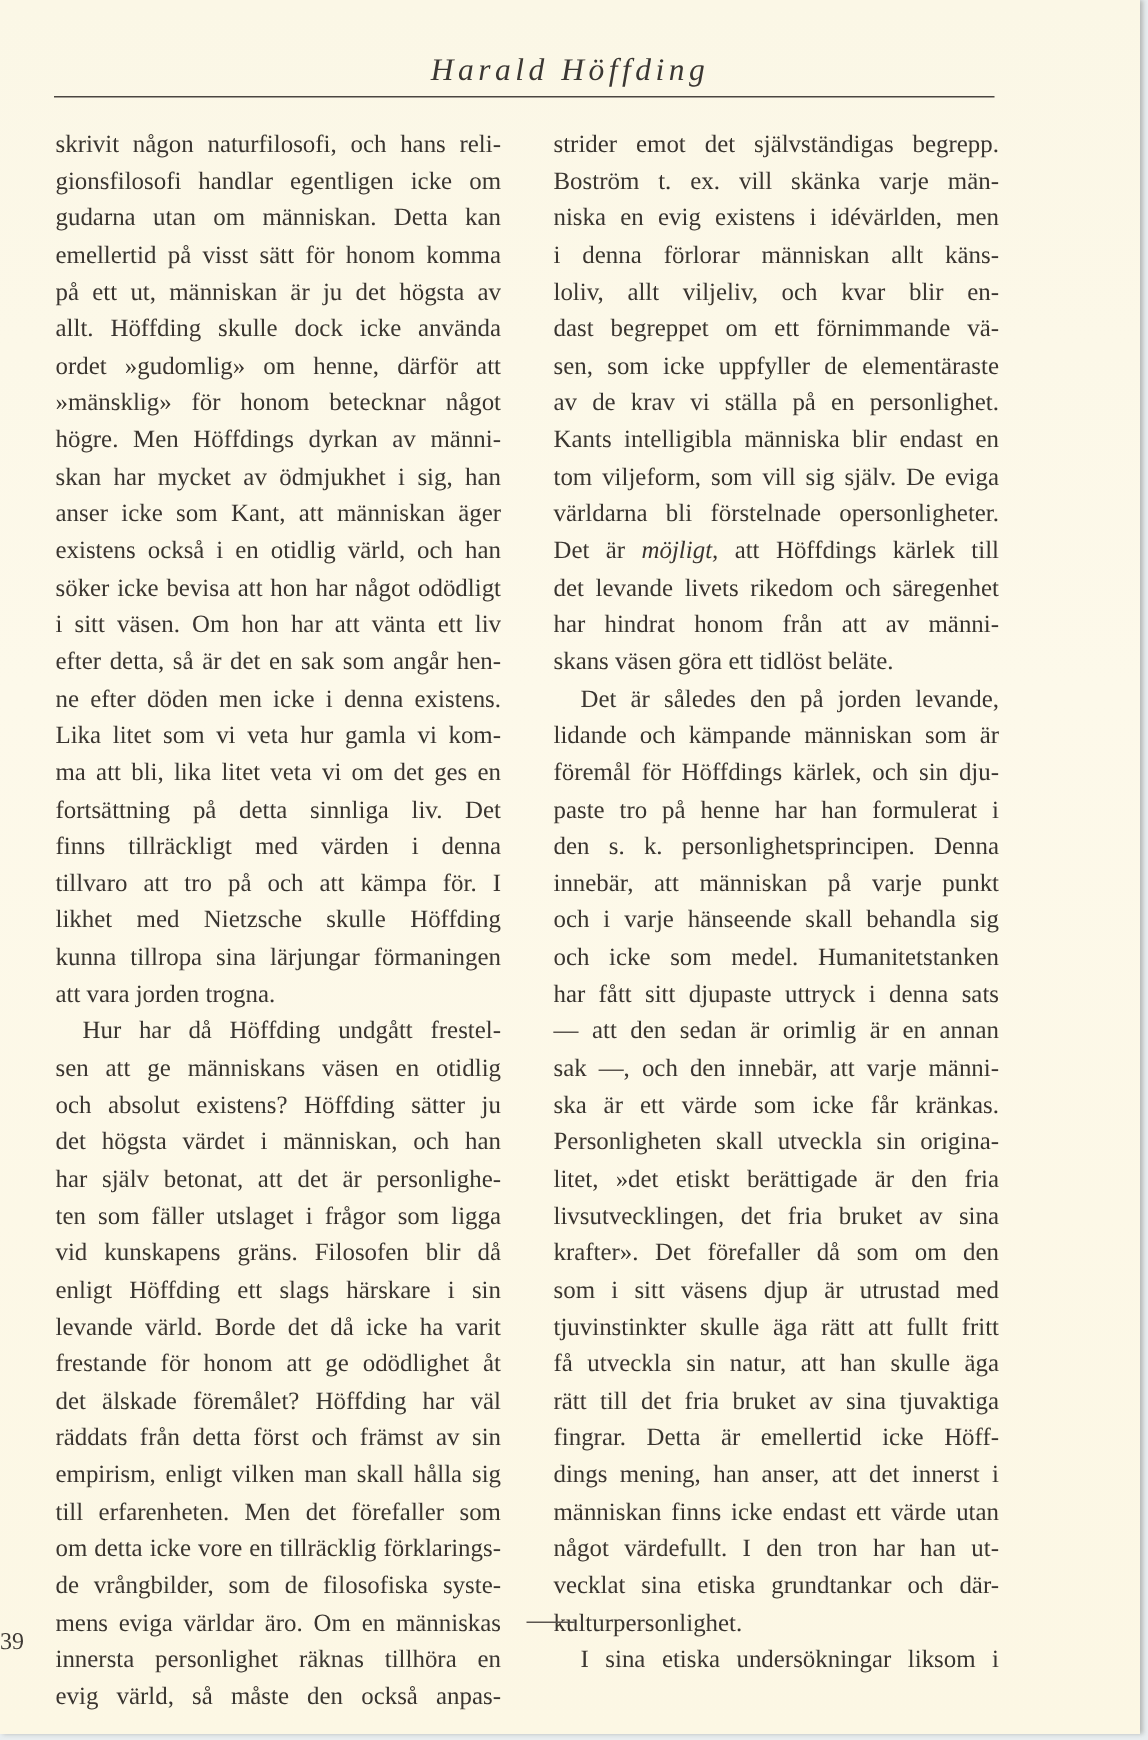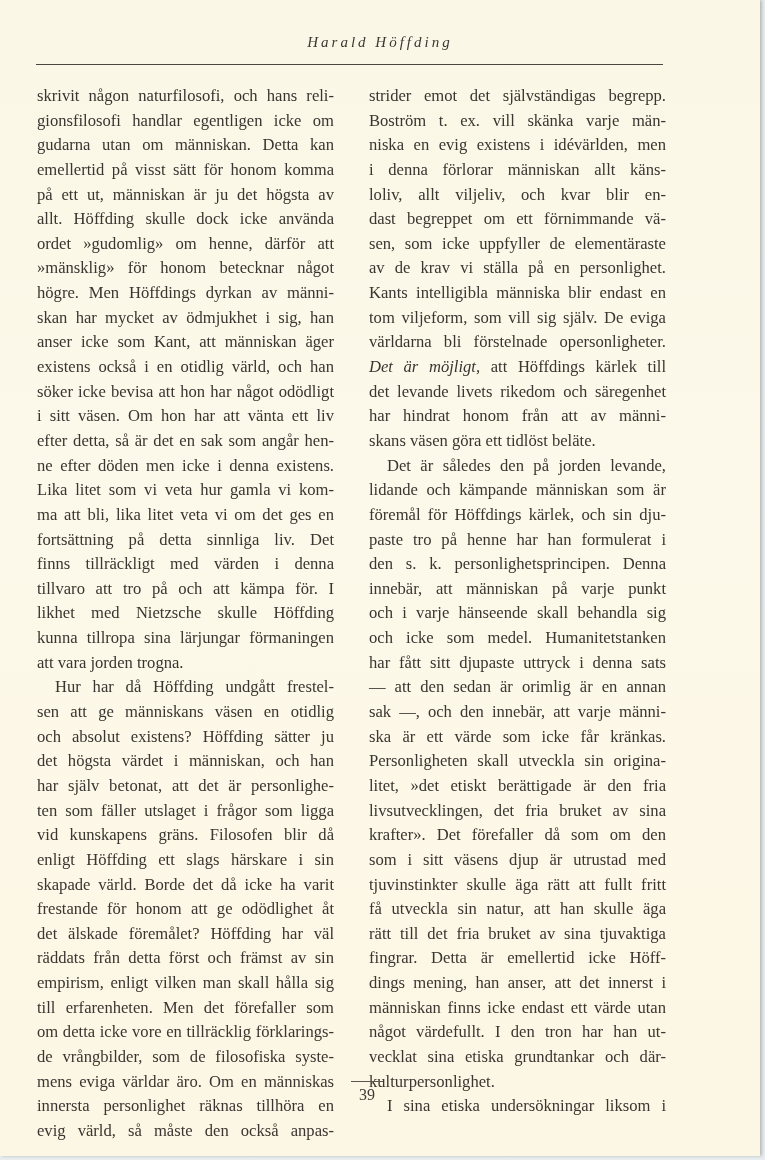--- a/index.html
+++ b/index.html
@@ -21,21 +21,21 @@
       font-family: "Liberation Serif", "DejaVu Serif", serif;
       color: #3a3530;
     }
     .running-head {
       position: absolute;
       left: 0;
       width: 100%;
       top: 34px;
       text-align: center;
       font-style: italic;
-      font-size: 15px;
+      font-size: 21px;
       letter-spacing: 3px;
       color: #3b3733;
     }
     .head-rule {
       position: absolute;
       left: 36px;
       width: 627px;
       top: 64px;
       height: 0;
       border-top: 1px solid #4a4540;
@@ -71,21 +71,20 @@
       left: 351px;
       width: 32px;
       top: 1081px;
       border-top: 1px solid #5a554f;
     }
     .page-number {
       position: absolute;
       left: 0;
       width: 734px;
       top: 1086px;
-      text-align: center;
       font-size: 16px;
       color: #3f3a35;
     }
   </style>
 </head>
 <body>
 
 <div class="page">
   <div class="running-head">Harald Höffding</div>
   <div class="head-rule"></div>
@@ -116,21 +115,21 @@
       <span class="line">kunna tillropa sina lärjungar förmaningen</span>
       <span class="line last">att vara jorden trogna.</span>
       <span class="line indent">Hur har då Höffding undgått frestel-</span>
       <span class="line">sen att ge människans väsen en otidlig</span>
       <span class="line">och absolut existens? Höffding sätter ju</span>
       <span class="line">det högsta värdet i människan, och han</span>
       <span class="line">har själv betonat, att det är personlighe-</span>
       <span class="line">ten som fäller utslaget i frågor som ligga</span>
       <span class="line">vid kunskapens gräns. Filosofen blir då</span>
       <span class="line">enligt Höffding ett slags härskare i sin</span>
-      <span class="line">skapade värld. Borde det då icke ha varit</span>
+      <span class="line">levande värld. Borde det då icke ha varit</span>
       <span class="line">frestande för honom att ge odödlighet åt</span>
       <span class="line">det älskade föremålet? Höffding har väl</span>
       <span class="line">räddats från detta först och främst av sin</span>
       <span class="line">empirism, enligt vilken man skall hålla sig</span>
       <span class="line">till erfarenheten. Men det förefaller som</span>
       <span class="line">om detta icke vore en tillräcklig förklarings-</span>
       <span class="line">de vrångbilder, som de filosofiska syste-</span>
       <span class="line">mens eviga världar äro. Om en människas</span>
       <span class="line">innersta personlighet räknas tillhöra en</span>
       <span class="line">evig värld, så måste den också anpas-</span>
@@ -140,21 +139,21 @@
       <span class="line">Boström t. ex. vill skänka varje män-</span>
       <span class="line">niska en evig existens i idévärlden, men</span>
       <span class="line">i denna förlorar människan allt käns-</span>
       <span class="line">loliv, allt viljeliv, och kvar blir en-</span>
       <span class="line">dast begreppet om ett förnimmande vä-</span>
       <span class="line">sen, som icke uppfyller de elementäraste</span>
       <span class="line">av de krav vi ställa på en personlighet.</span>
       <span class="line">Kants intelligibla människa blir endast en</span>
       <span class="line">tom viljeform, som vill sig själv. De eviga</span>
       <span class="line">världarna bli förstelnade opersonligheter.</span>
-      <span class="line"><span style="white-space: pre; font-style: italic;">Det är </span><span class="em" style="white-space: pre;">möjligt,</span><span style="white-space: pre;"> att Höffdings kärlek till</span></span>
+      <span class="line"><span style="white-space: pre;">Det är </span><span class="em" style="white-space: pre;">möjligt,</span><span style="white-space: pre;"> att Höffdings kärlek till</span></span>
       <span class="line">det levande livets rikedom och säregenhet</span>
       <span class="line">har hindrat honom från att av männi-</span>
       <span class="line last">skans väsen göra ett tidlöst beläte.</span>
       <span class="line indent">Det är således den på jorden levande,</span>
       <span class="line">lidande och kämpande människan som är</span>
       <span class="line">föremål för Höffdings kärlek, och sin dju-</span>
       <span class="line">paste tro på henne har han formulerat i</span>
       <span class="line">den s. k. personlighetsprincipen. Denna</span>
       <span class="line">innebär, att människan på varje punkt</span>
       <span class="line">och i varje hänseende skall behandla sig</span>

